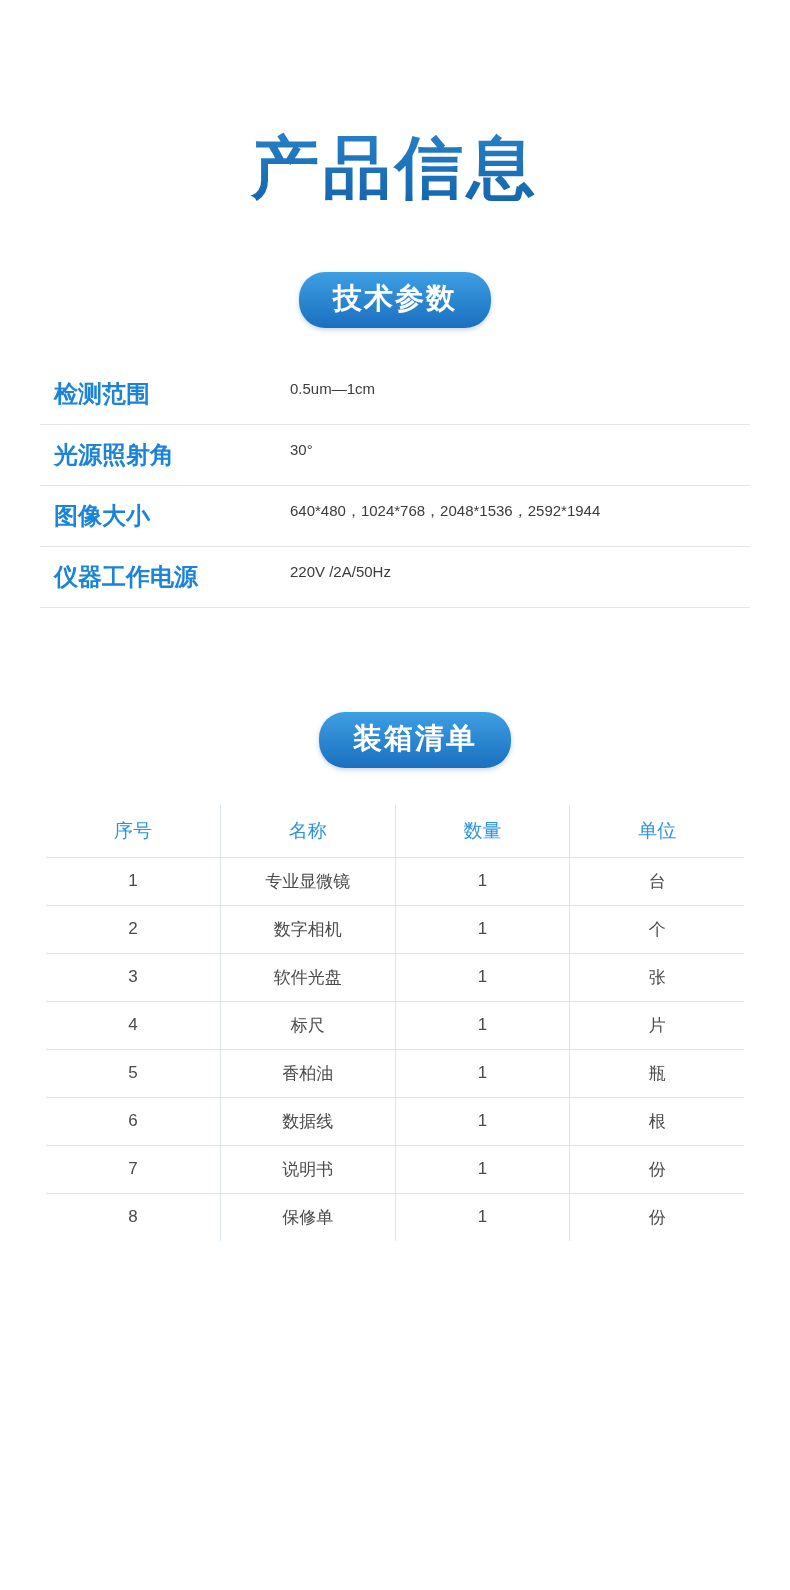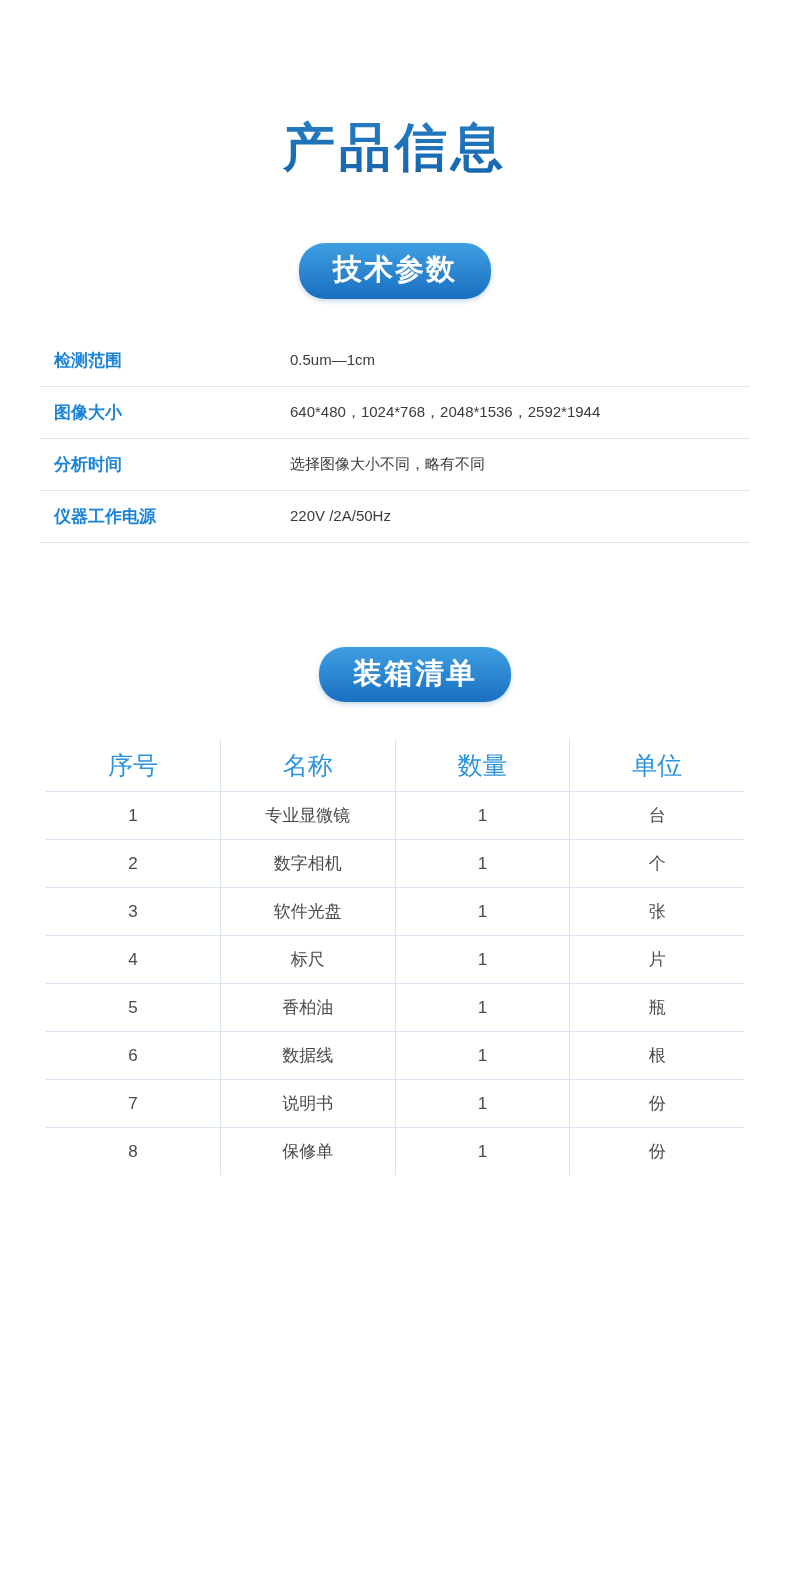--- a/index.html
+++ b/index.html
@@ -21,21 +21,21 @@
     height: 1590px;
     position: relative;
     box-sizing: border-box;
   }
 
   
   .main-title {
     text-align: center;
     font-family: "DejaVu Serif", "Liberation Serif", serif;
     font-weight: bold;
-    font-size: 52px;
+    font-size: 68px;
     letter-spacing: 4px;
     color: #1b78c8;
     background: linear-gradient(180deg, #3a9ee0 0%, #1565ad 100%);
     -webkit-background-clip: text;
     background-clip: text;
     -webkit-text-fill-color: transparent;
     padding-top: 82px;
     line-height: 1.15;
     user-select: none;
   }
@@ -71,21 +71,21 @@
   .spec-table tr {
     border-bottom: 1px solid #e2e6ea;
   }
   .spec-table td {
     padding: 14px 2px 14px 2px;
     vertical-align: top;
   }
   .spec-label {
     width: 230px;
     color: #1b84d8;
-    font-size: 17px;
+    font-size: 24px;
     font-weight: bold;
     padding-left: 14px !important;
     white-space: nowrap;
   }
   .spec-value {
     color: #3b3b3b;
     font-size: 15px;
     line-height: 1.5;
     padding-left: 4px !important;
   }
@@ -103,21 +103,21 @@
   .packing-table td {
     border: 1px solid #d9e5f0;
     text-align: center;
     font-size: 17px;
     color: #4a4a4a;
     height: 45px;
     font-weight: normal;
   }
   .packing-table thead th {
     color: #2a94de;
-    font-size: 25px;
+    font-size: 19px;
     height: 50px;
     background: #ffffff;
   }
   .packing-table col.c1 { width: 175px; }
   .packing-table col.c2 { width: 175px; }
   .packing-table col.c3 { width: 175px; }
   .packing-table col.c4 { width: 175px; }
 </style>
 </head>
 <body>
@@ -130,26 +130,26 @@
     <span class="pill">技术参数</span>
   </div>
 
   <table class="spec-table">
     <tbody>
       <tr>
         <td class="spec-label">检测范围</td>
         <td class="spec-value">0.5um—1cm</td>
       </tr>
       <tr>
+        <td class="spec-label">光源照射角</td>
+        <td class="spec-value">30°</td>
+      </tr>
+      <tr>
         <td class="spec-label">图像大小</td>
         <td class="spec-value" style="max-width:430px;margin-left:12px;">640*480，1024*768，2048*1536，2592*1944</td>
-      </tr>
-      <tr>
-        <td class="spec-label">分析时间</td>
-        <td class="spec-value">选择图像大小不同，略有不同</td>
       </tr>
       <tr>
         <td class="spec-label">仪器工作电源</td>
         <td class="spec-value">220V /2A/50Hz</td>
       </tr>
     </tbody>
   </table>
 
   <div class="pill-wrap packing-pill-pos">
     <span class="pill">装箱清单</span>

